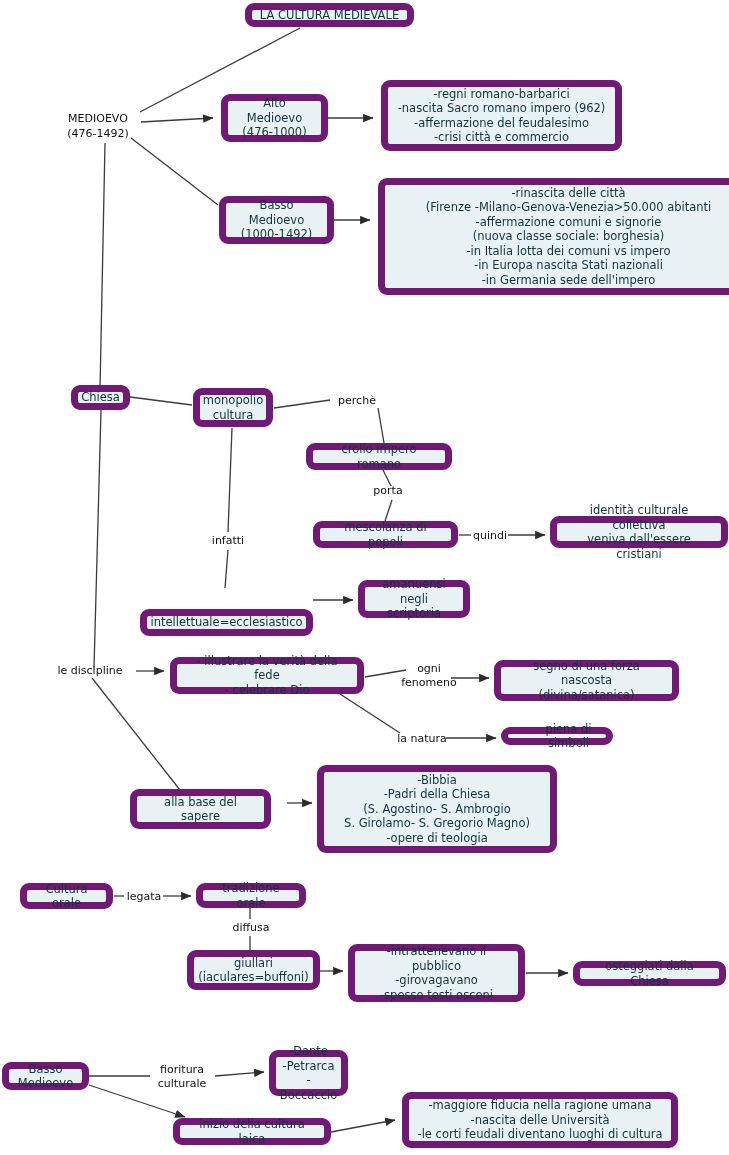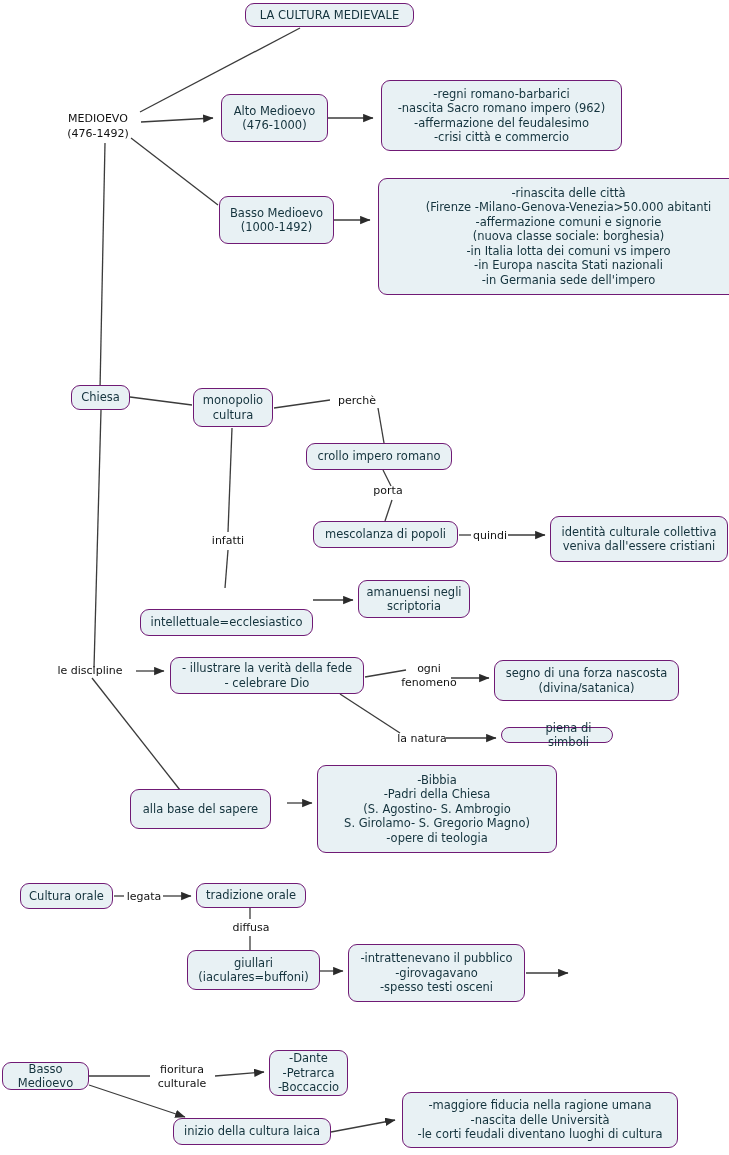--- a/index.html
+++ b/index.html
@@ -19,21 +19,21 @@
     position: absolute;
     left: 0; top: 0;
     width: 729px;
     height: 1155px;
     pointer-events: none;
   }
   .node {
     position: absolute;
     box-sizing: border-box;
     background: #e8f1f4;
-    border: 1px solid #701a75;
+    border: 7px solid #701a75;
     border-radius: 9px;
     display: flex;
     align-items: center;
     justify-content: center;
     text-align: center;
     color: #14333d;
     font-size: 11.5px;
     line-height: 14.5px;
     white-space: pre-line;
     padding: 2px 6px;
@@ -167,21 +167,21 @@
 
   <div class="node" style="left:71px; top:385px; width:59px; height:25px;">Chiesa</div>
 
   <div class="node" style="left:193px; top:388px; width:80px; height:39px;">monopolio
 cultura</div>
 
   <div class="node" style="left:306px; top:443px; width:146px; height:27px;">crollo impero romano</div>
 
   <div class="node" style="left:313px; top:521px; width:145px; height:27px;">mescolanza di popoli</div>
 
-  <div class="node" style="left:550px; top:516px; width:178px; height:46px;">identità culturale collettiva
+  <div class="node" style="left:550px; top:516px; width:178px; height:32px;">identità culturale collettiva
 veniva dall'essere cristiani</div>
 
   <div class="node" style="left:140px; top:587px; width:173px; height:27px;margin-top:22px;">intellettuale=ecclesiastico</div>
 
   <div class="node" style="left:358px; top:580px; width:112px; height:38px;">amanuensi negli
 scriptoria</div>
 
   <div class="plain" style="left:45px; top:663px; width:90px; height:16px;">le discipline</div>
 
   <div class="node" style="left:170px; top:657px; width:194px; height:37px;">- illustrare la verità della fede
@@ -204,20 +204,21 @@
 
   <div class="node" style="left:196px; top:883px; width:110px; height:25px;">tradizione orale</div>
 
   <div class="node" style="left:187px; top:950px; width:133px; height:40px;">giullari
 (iaculares=buffoni)</div>
 
   <div class="node" style="left:348px; top:944px; width:177px; height:58px;">-intrattenevano il pubblico
 -girovagavano
 -spesso testi osceni</div>
 
+  <div class="node" style="left:573px; top:961px; width:153px; height:25px;">osteggiati dalla Chiesa</div>
 
   <div class="node" style="left:2px; top:1062px; width:87px; height:28px;">Basso Medioevo</div>
 
   <div class="node" style="left:269px; top:1050px; width:79px; height:46px;">-Dante
 -Petrarca
 -Boccaccio</div>
 
   <div class="node" style="left:173px; top:1118px; width:158px; height:27px;">inizio della cultura laica</div>
 
   <div class="node" style="left:402px; top:1092px; width:276px; height:56px;">-maggiore fiducia nella ragione umana

